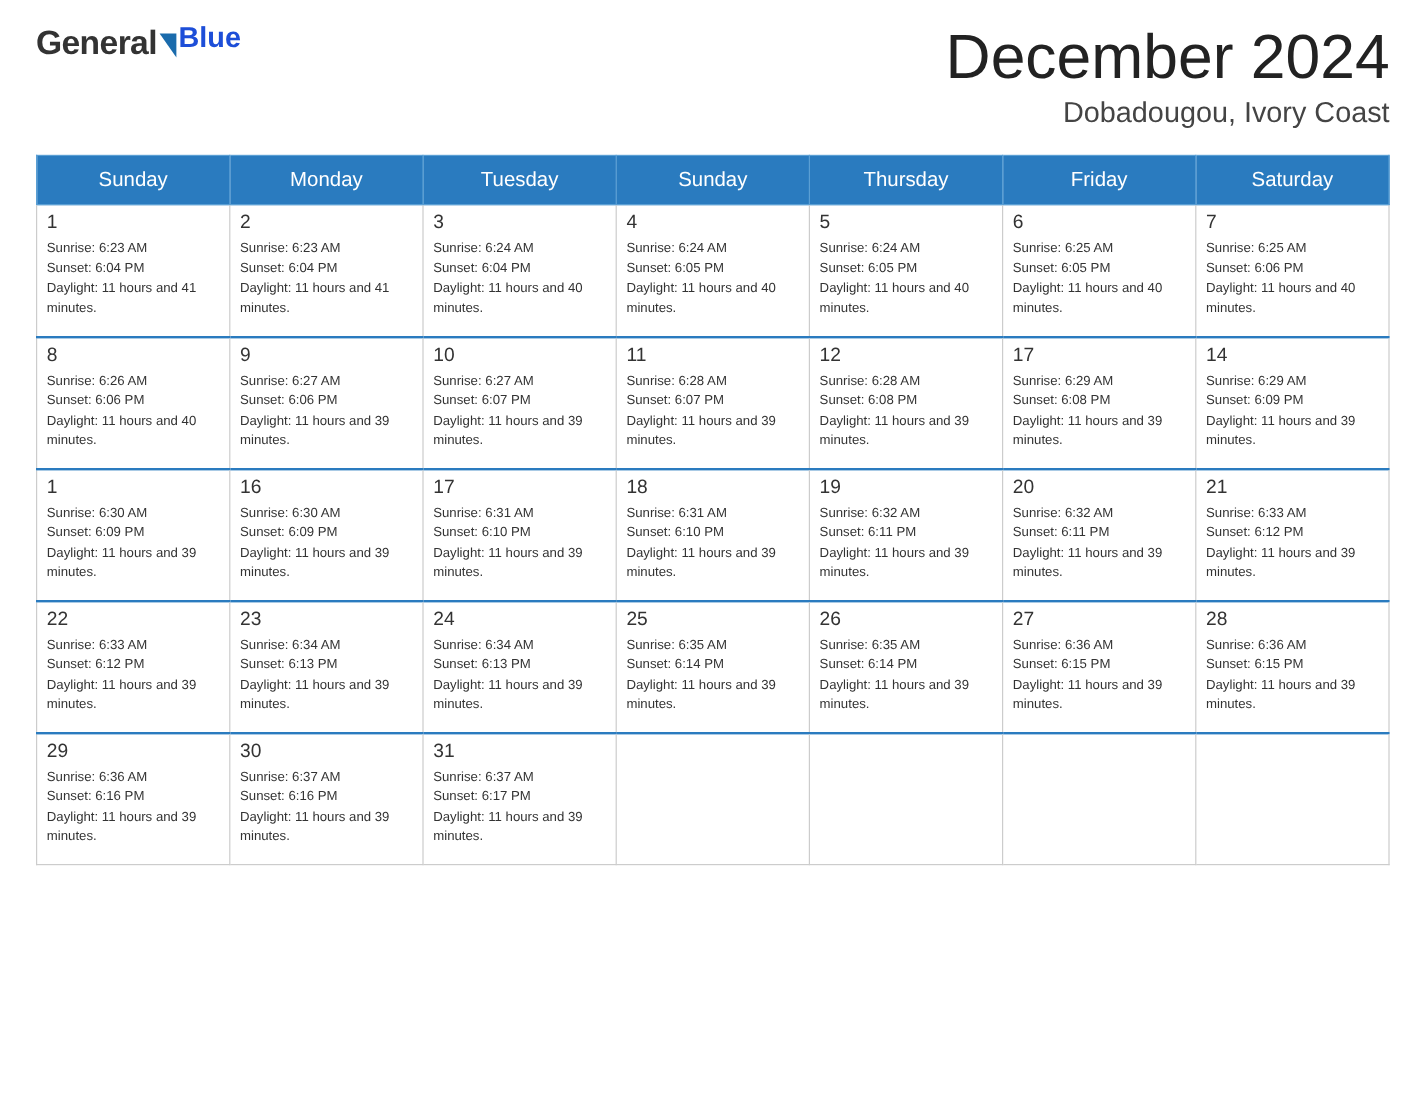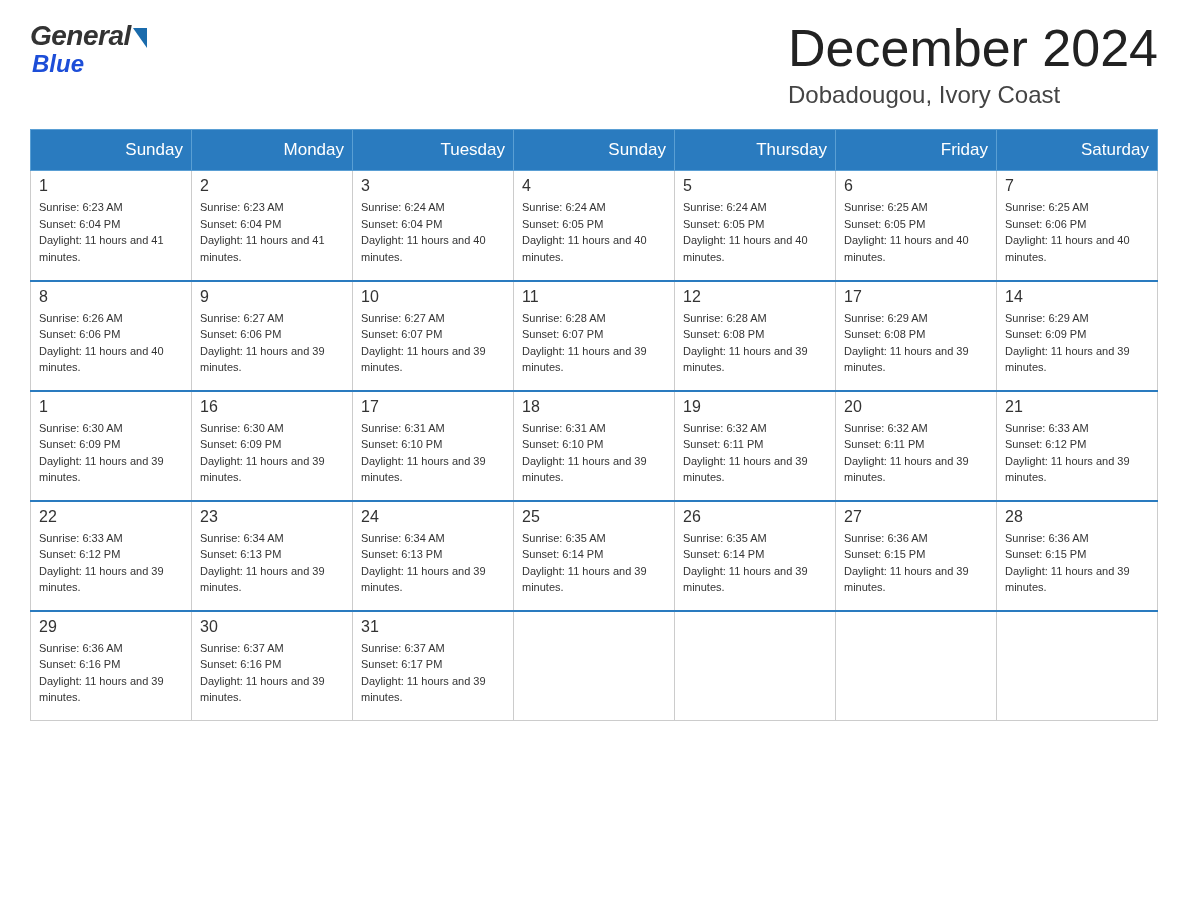--- a/index.html
+++ b/index.html
@@ -11,23 +11,22 @@
       padding: 20px 30px;
     }
     .header {
       display: flex;
       justify-content: space-between;
       align-items: flex-start;
       margin-bottom: 20px;
     }
     .logo {
       display: flex;
-      flex-direction: column;
+      flex-direction: row;
       align-items: flex-start;
-      font-style: italic;
     }
     .logo-top {
       display: flex;
       align-items: center;
     }
     .logo-general {
       font-size: 28px;
       font-weight: bold;
       color: #333;
       letter-spacing: -0.5px;
@@ -42,21 +41,21 @@
       margin-top: 4px;
     }
     .logo-blue {
       font-size: 24px;
       font-weight: bold;
       color: #1d4ed8;
       margin-top: -2px;
       margin-left: 2px;
     }
     .title-section {
-      text-align: left;
+      text-align: right;
       margin-left: 17px;
     }
     .month-title {
       font-size: 52px;
       font-weight: normal;
       color: #222;
       line-height: 1.1;
     }
     .location-title {
       font-size: 24px;
@@ -64,21 +63,21 @@
       margin-top: 4px;
     }
     .calendar-table {
       width: 100%;
       border-collapse: collapse;
     }
     .calendar-table th {
       background-color: #2a7bbf;
       color: #fff;
       padding: 10px 8px;
-      text-align: right;
+      text-align: center;
       font-size: 17px;
       font-weight: normal;
       border: 1px solid #5a9fd4;
     }
     .calendar-table td {
       border: 1px solid #ccc;
       vertical-align: top;
       padding: 6px 8px;
       width: 14.28%;
       min-height: 110px;

